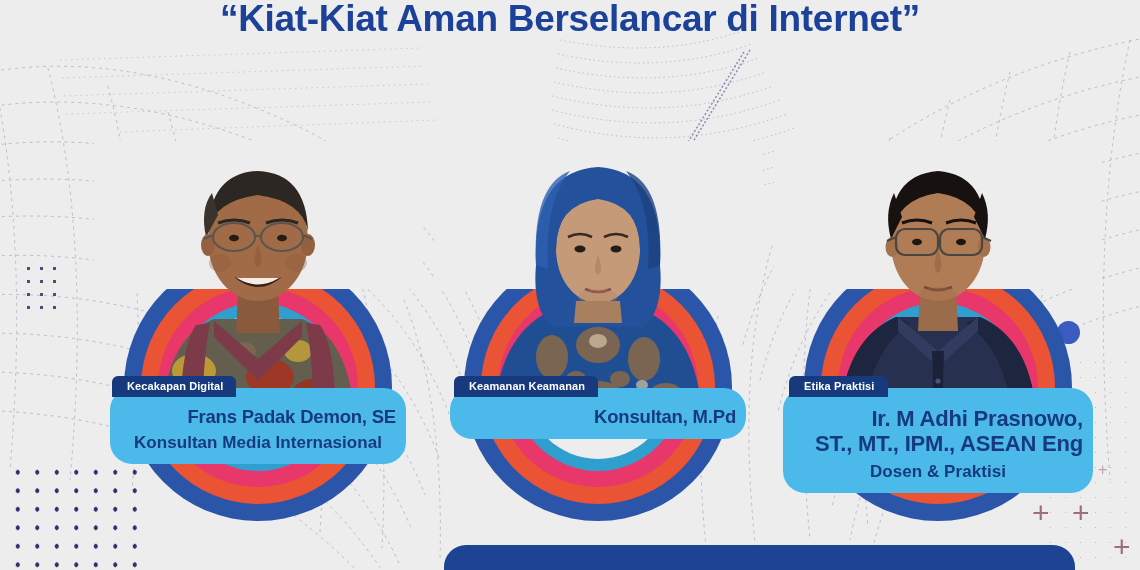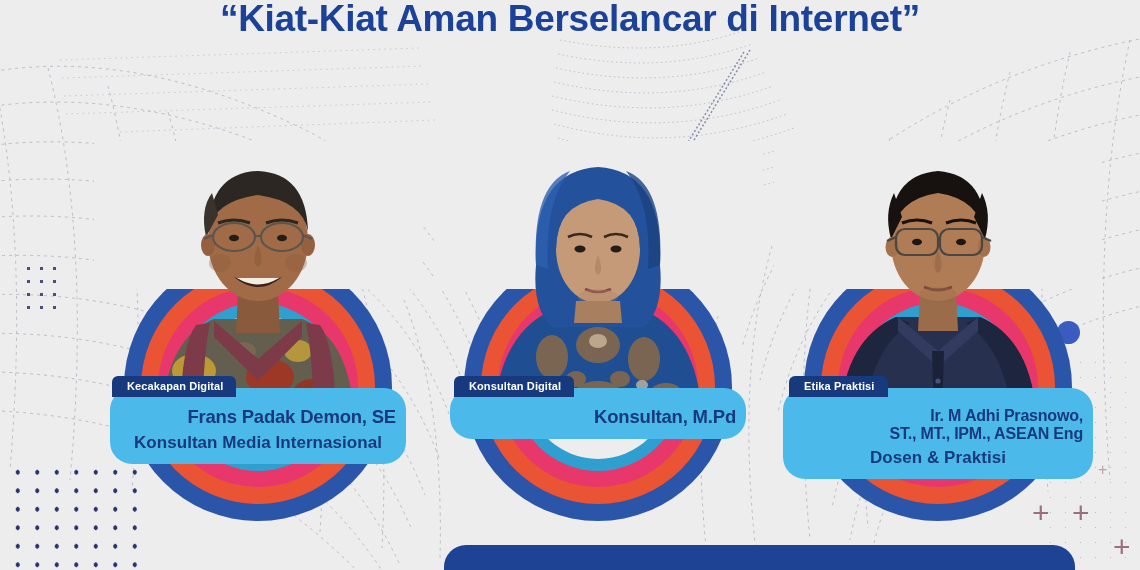--- a/index.html
+++ b/index.html
@@ -111,21 +111,21 @@
     white-space:nowrap;
   }
   .card1 .badge { left:2px; }
   .card2 .badge { left:4px; }
   .card3 .badge { left:6px; }
 
   .sp-name {
     color:#173a7e; font-weight:bold; font-size:18.5px;
     line-height:1.13; letter-spacing:-.2px;text-align:right;
   }
-  .card3 .sp-name { font-size:16px; }
+  .card3 .sp-name { font-size:22px; }
   .sp-role {
     color:#173a7e; font-weight:bold; font-size:17px;
     margin-top:5px; letter-spacing:.05px;
   }
 
   
   .bottom-bar {
     position:absolute; left:444px; top:545px;
     width:631px; height:40px;
     background:#1e4394;
@@ -356,21 +356,21 @@
 
         <path d="M93 144 Q 106 150 119 144" stroke="#8a4a46" stroke-width="2.6" fill="none"></path>
 
         <ellipse cx="106" cy="152" rx="20" ry="8" fill="#ab8163" opacity=".3"></ellipse>
 
         <path d="M84 156 L 128 156 L 130 178 L 82 178 Z" fill="#a87f5f"></path>
       </svg>
     </div>
 
     <div class="card card2">
-      <div class="badge">Konsultan Digital</div>
+      <div class="badge">Keamanan Keamanan</div>
       <div class="sp-name">Konsultan, M.Pd</div>
     </div>
   </div>
 
   <div class="speaker sp3">
     <div class="rings">
       <div class="ring ring-blue"></div>
       <div class="ring ring-orange"></div>
       <div class="ring ring-pink"></div>
       <div class="ring ring-cyan"></div>

